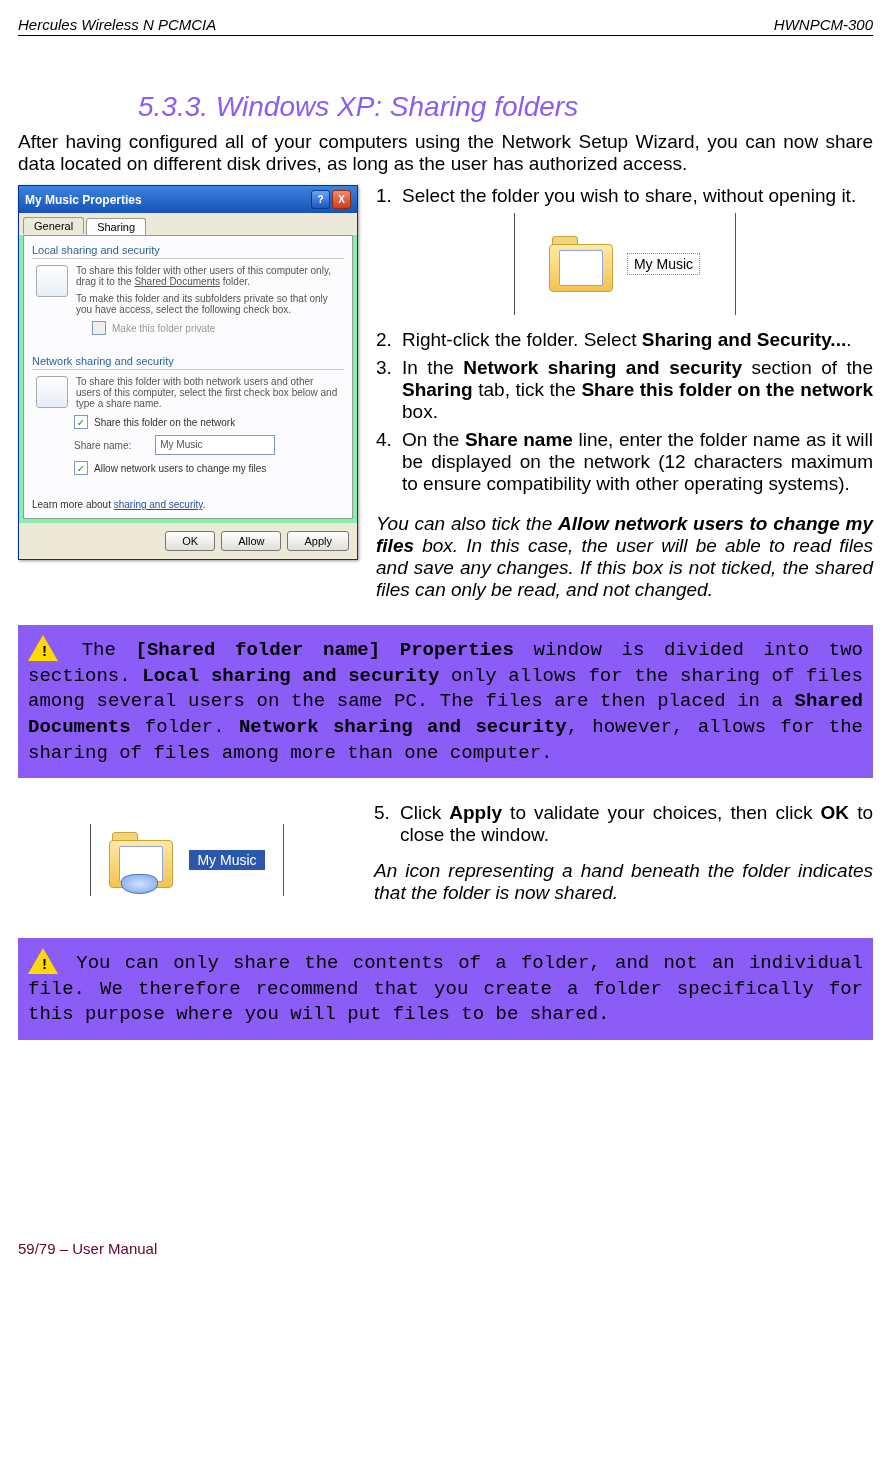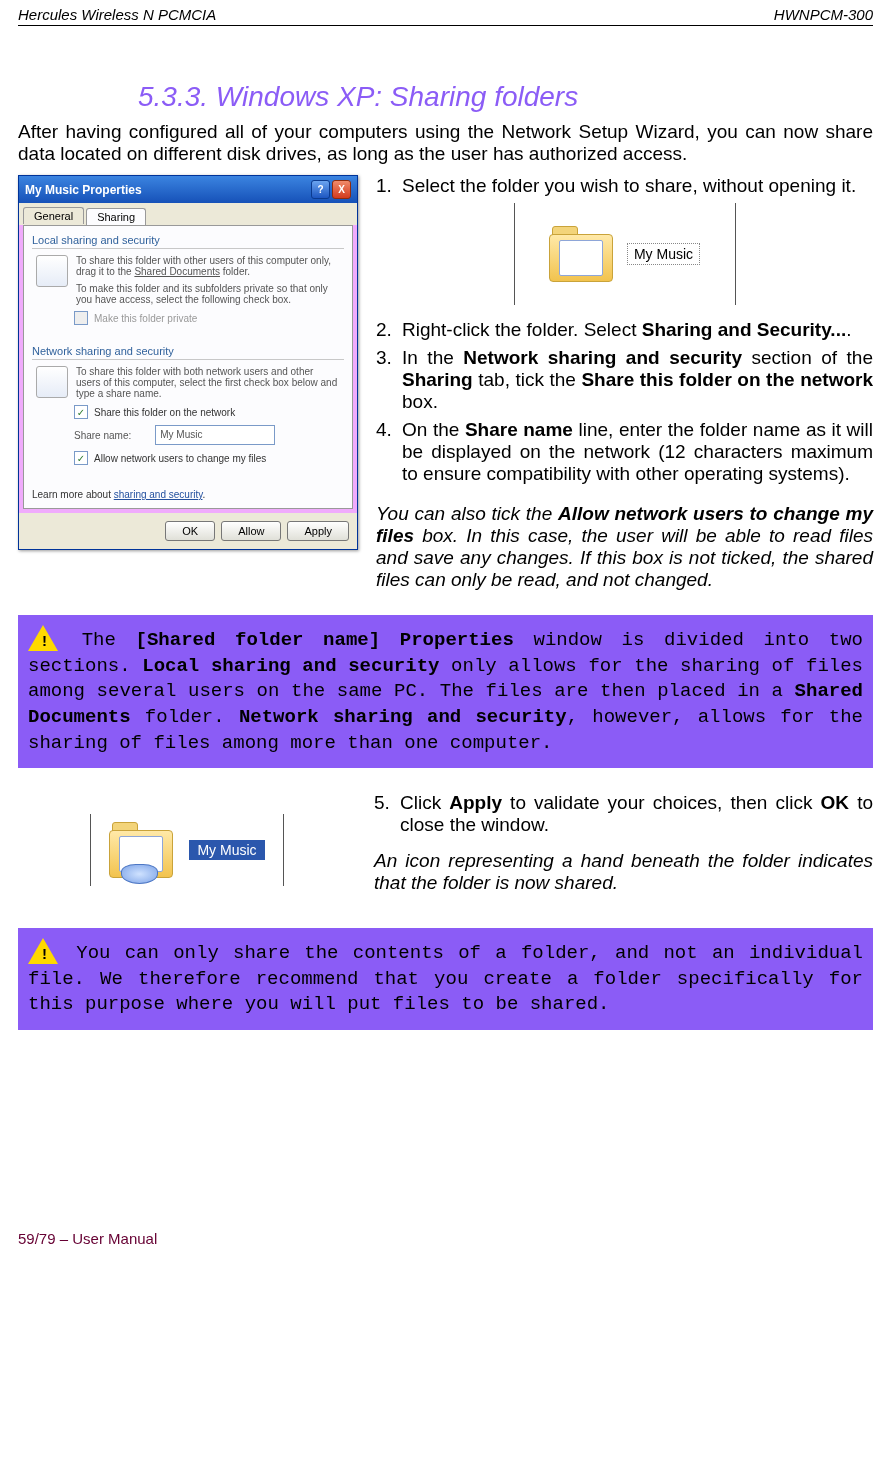--- a/index.html
+++ b/index.html
@@ -5,21 +5,21 @@
   body {
     margin: 0;
     padding: 0;
     background: #fff;
     font-family: Arial, Helvetica, sans-serif;
     font-size: 19px;
     color: #000;
     width: 891px;
   }
   .page {
-    padding: 0 18px 10px 18px;
+    padding: 10px 18px 10px 18px;
     box-sizing: border-box;
   }
   .header {
     display: flex;
     justify-content: space-between;
     font-style: italic;
     font-size: 15px;
     padding: 6px 0 2px 0;
   }
   .hr {
@@ -90,21 +90,21 @@
     background: radial-gradient(#cfe2ff,#7ea4e8);
     border-radius: 40% 40% 50% 50%;
     border: 1px solid #4d77c4;
   }
   
   .xp-window {
     width: 338px;
     box-shadow: 1px 1px 3px rgba(0,0,0,0.4);
     font-family: Tahoma, sans-serif;
     font-size: 11px;
-    background: #f0abfc;
+    background: #86efac;
     border: 1px solid #003399;
   }
   .xp-title {
     background: linear-gradient(#3b84e0,#1651b8);
     color: #fff;
     padding: 4px 6px;
     font-weight: bold;
     display:flex; justify-content:space-between; align-items:center;
     font-size:12px;
   }
@@ -254,21 +254,21 @@
           <div class="group-label">Local sharing and security</div>
           <div class="group-box">
             <div class="group-row">
               <div class="mini-ico"></div>
               <div>
                 <span>To share this folder with other users of this computer only, drag it to the </span><u>Shared Documents</u><span> folder.</span>
                 <div style="height:6px"></div>
                 <span>To make this folder and its subfolders private so that only you have access, select the following check box.</span>
               </div>
             </div>
-            <div class="chk-row disabled" style="margin-left:38px">
+            <div class="chk-row disabled" style="margin-left:56px">
               <span class="chk disabled"></span>
               <span>Make this folder private</span>
             </div>
           </div>
 
           <div class="group-label">Network sharing and security</div>
           <div class="group-box">
             <div class="group-row">
               <div class="mini-ico"></div>
               <div>To share this folder with both network users and other users of this computer, select the first check box below and type a share name.</div>

